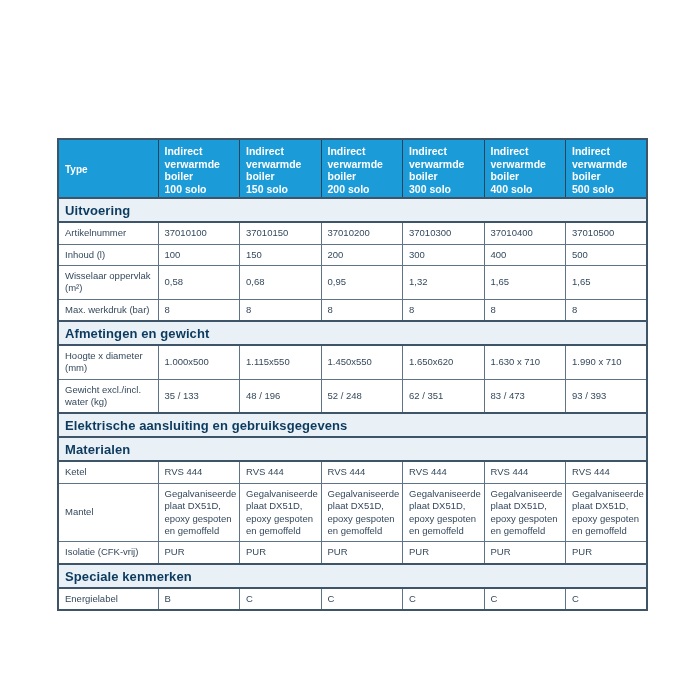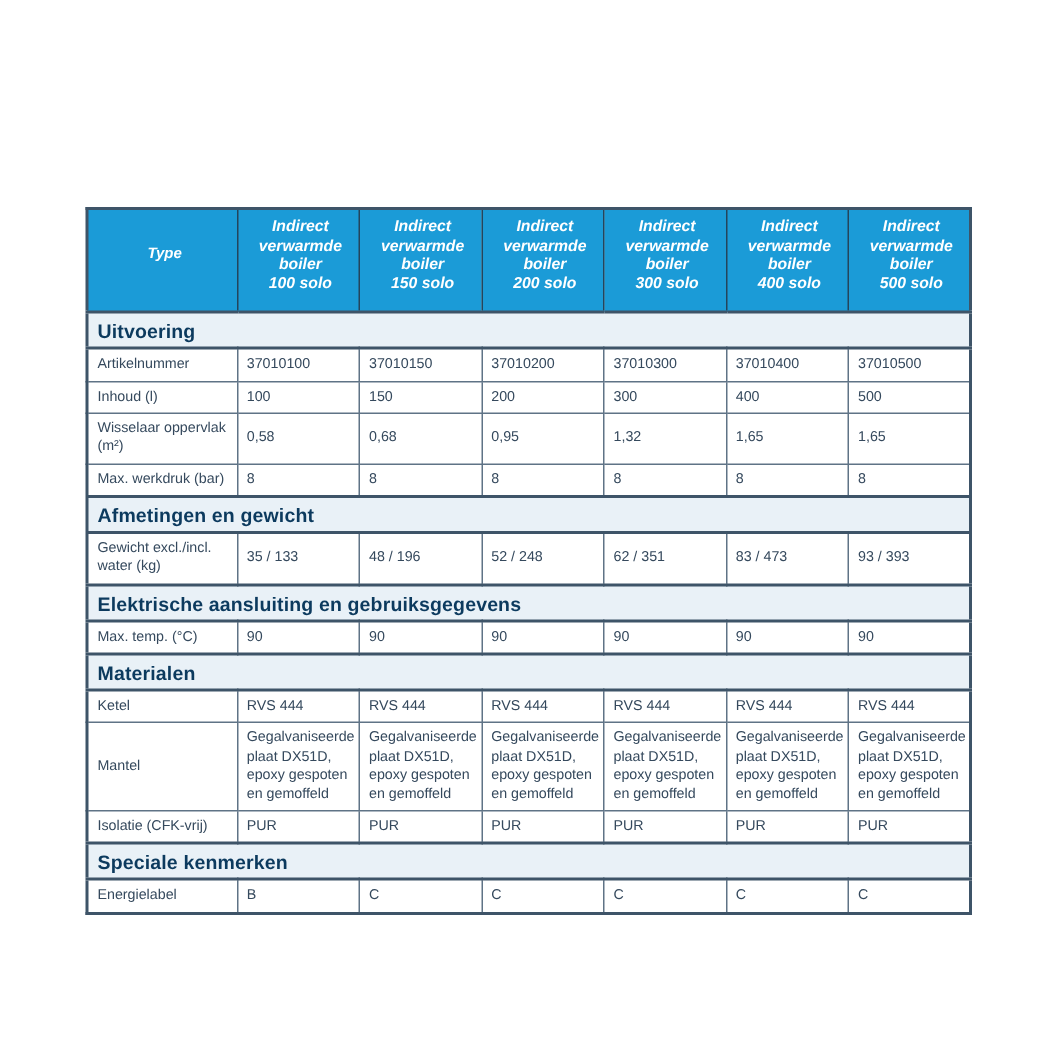--- a/index.html
+++ b/index.html
@@ -38,28 +38,27 @@
   .spec-table th, .spec-table td {
     border: 1px solid var(--grid-border);
     box-sizing: border-box;
   }
   
   .spec-table thead th {
     background: var(--header-bg);
     color: var(--header-text);
     font-size: 10.5px;
     font-weight: bold;
-    text-align: center;
+    text-align: left;
     vertical-align: top;
-    padding: 5px 3px 12px 6px;
+    padding: 5px 3px 2px 6px;
     line-height: 1.2;
     border-right: 1px solid var(--header-divider);
     border-left: 1px solid var(--header-divider);
     border-bottom: 2px solid var(--heavy-border);
-    font-style: italic;
   }
   .spec-table thead th.corner {
     vertical-align: middle;
     font-size: 10px;
   }
   .col-title, .col-model { display: block; }
   
   .spec-table tr.section-row td {
     background: var(--section-bg);
     color: var(--section-text);
@@ -171,40 +170,40 @@
           <td class="cell-value">8</td>
           <td class="cell-value">8</td>
           <td class="cell-value">8</td>
           <td class="cell-value">8</td>
           <td class="cell-value">8</td>
         </tr>
         <tr class="section-row">
           <td colspan="7">Afmetingen en gewicht</td>
         </tr>
         <tr>
+          <th class="row-label" scope="row">Hoogte x diameter (mm)</th>
+          <td class="cell-value">1.000x500</td>
+          <td class="cell-value">1.115x550</td>
+          <td class="cell-value">1.450x550</td>
+          <td class="cell-value">1.650x620</td>
+          <td class="cell-value">1.630 x 710</td>
+          <td class="cell-value">1.990 x 710</td>
+        </tr>
+        <tr>
           <th class="row-label" scope="row">Gewicht excl./incl. water (kg)</th>
           <td class="cell-value">35 / 133</td>
           <td class="cell-value">48 / 196</td>
           <td class="cell-value">52 / 248</td>
           <td class="cell-value">62 / 351</td>
           <td class="cell-value">83 / 473</td>
           <td class="cell-value">93 / 393</td>
         </tr>
         <tr class="section-row">
           <td colspan="7">Elektrische aansluiting en gebruiksgegevens</td>
         </tr>
-        <tr>
-          <th class="row-label" scope="row">Max. temp. (°C)</th>
-          <td class="cell-value">90</td>
-          <td class="cell-value">90</td>
-          <td class="cell-value">90</td>
-          <td class="cell-value">90</td>
-          <td class="cell-value">90</td>
-          <td class="cell-value">90</td>
-        </tr>
         <tr class="section-row">
           <td colspan="7">Materialen</td>
         </tr>
         <tr>
           <th class="row-label" scope="row">Ketel</th>
           <td class="cell-value">RVS 444</td>
           <td class="cell-value">RVS 444</td>
           <td class="cell-value">RVS 444</td>
           <td class="cell-value">RVS 444</td>
           <td class="cell-value">RVS 444</td>

